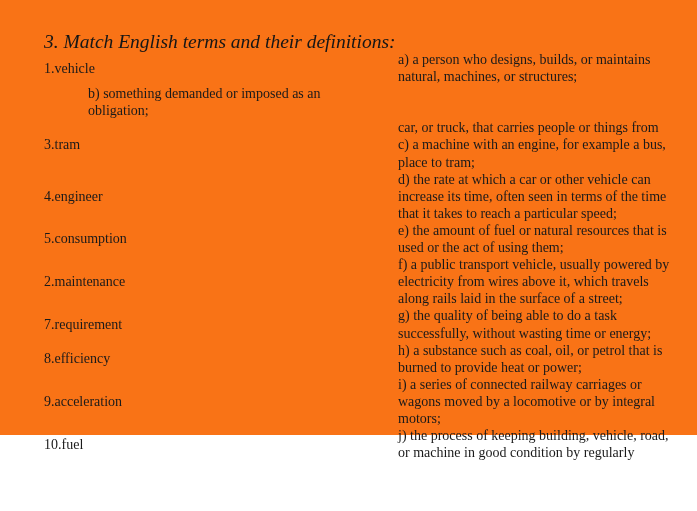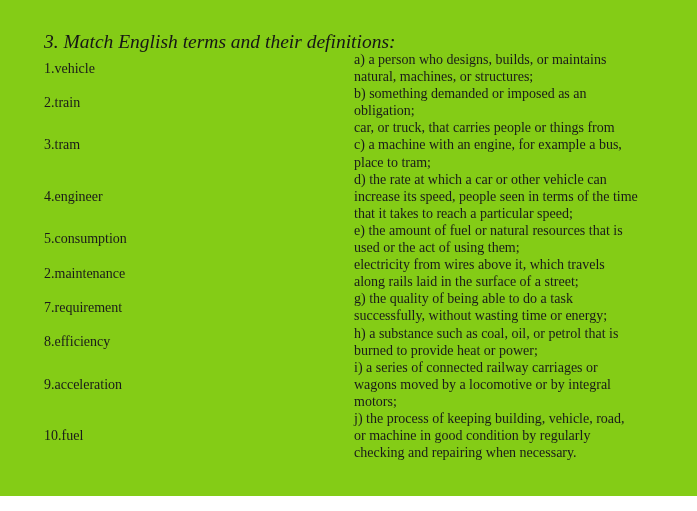--- a/index.html
+++ b/index.html
@@ -11,22 +11,22 @@
       width: 697px;
       height: 511px;
       position: relative;
       overflow: hidden;
       font-family: "Liberation Serif", "DejaVu Serif", serif;
       color: #1a1a1a;
     }
     .page {
       position: absolute;
       left: 0; top: 0;
-      width: 697px; height: 496px;
-      background: #84cc16;
+      width: 697px; height: 435px;
+      background: #f97316;
     }
     .title {
       position: absolute;
       left: 44px;
       top: 30px;
       font-size: 19.5px;
       font-style: italic;
       line-height: 24px;
       white-space: nowrap;
       color: #161616;
@@ -50,74 +50,75 @@
     }
     .def {
       flex: 1 1 auto;
       font-size: 14px;
       line-height: 17.1px;
       width: 330px;
     }
     .def span.line {
       display: block;
       white-space: nowrap;
+      margin-left: 44px;
     }
   </style>
 </head>
 <body>
 
 <div class="page">
   <div class="title">3. Match English terms and their definitions:</div>
 
   <div class="grid">
     <div class="row">
       <div class="term">1.vehicle</div>
       <div class="def">
         <span class="line">a) a person who designs, builds, or maintains</span>
         <span class="line">natural, machines, or structures;</span>
       </div>
     </div>
 
     <div class="row">
-      <div class="term">2.train</div>
       <div class="def">
         <span class="line">b) something demanded or imposed as an</span>
         <span class="line">obligation;</span>
       </div>
     </div>
 
     <div class="row">
       <div class="term">3.tram</div>
       <div class="def">
         <span class="line">car, or truck, that carries people or things from</span>
         <span class="line">c) a machine with an engine, for example a bus,</span>
         <span class="line">place to tram;</span>
       </div>
     </div>
 
     <div class="row">
       <div class="term">4.engineer</div>
       <div class="def">
         <span class="line">d) the rate at which a car or other vehicle can</span>
-        <span class="line">increase its speed, people seen in terms of the time</span>
+        <span class="line">increase its time, often seen in terms of the time</span>
         <span class="line">that it takes to reach a particular speed;</span>
       </div>
     </div>
 
     <div class="row">
       <div class="term">5.consumption</div>
       <div class="def">
         <span class="line">e) the amount of fuel or natural resources that is</span>
         <span class="line">used or the act of using them;</span>
       </div>
     </div>
 
     <div class="row">
       <div class="term">2.maintenance</div>
       <div class="def">
+        <span class="line">f) a public transport vehicle, usually powered by</span>
         <span class="line">electricity from wires above it, which travels</span>
         <span class="line">along rails laid in the surface of a street;</span>
       </div>
     </div>
 
     <div class="row">
       <div class="term">7.requirement</div>
       <div class="def">
         <span class="line">g) the quality of being able to do a task</span>
         <span class="line">successfully, without wasting time or energy;</span>
@@ -139,17 +140,16 @@
         <span class="line">wagons moved by a locomotive or by integral</span>
         <span class="line">motors;</span>
       </div>
     </div>
 
     <div class="row">
       <div class="term">10.fuel</div>
       <div class="def">
         <span class="line">j) the process of keeping building, vehicle, road,</span>
         <span class="line">or machine in good condition by regularly</span>
-        <span class="line">checking and repairing when necessary.</span>
       </div>
     </div>
   </div>
 </div>
 
 </body></html>

